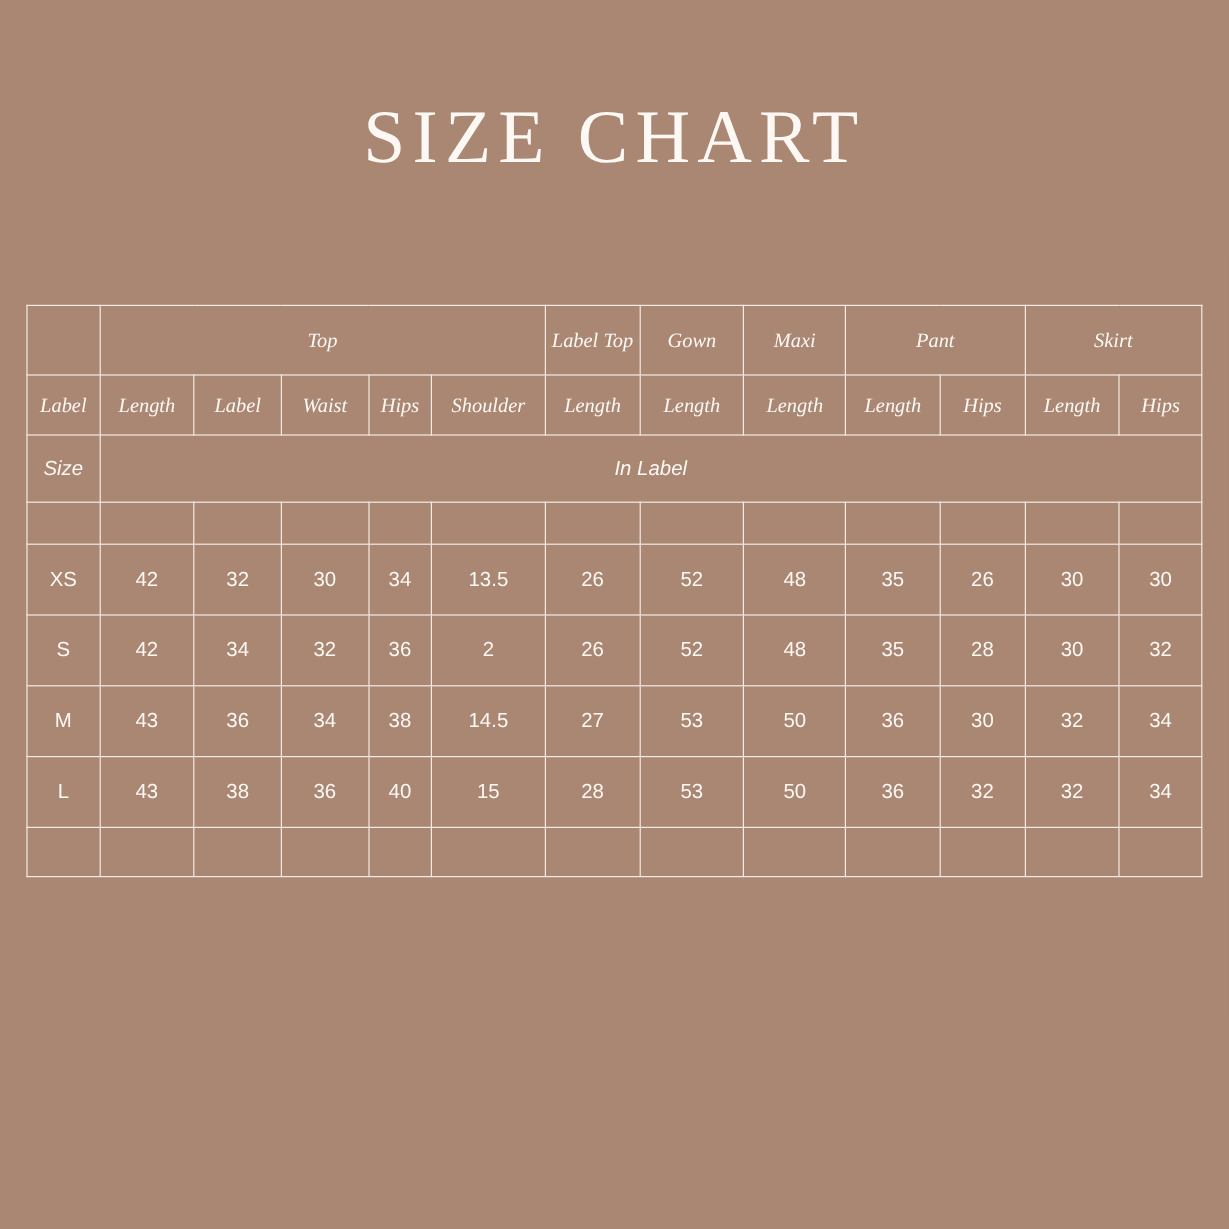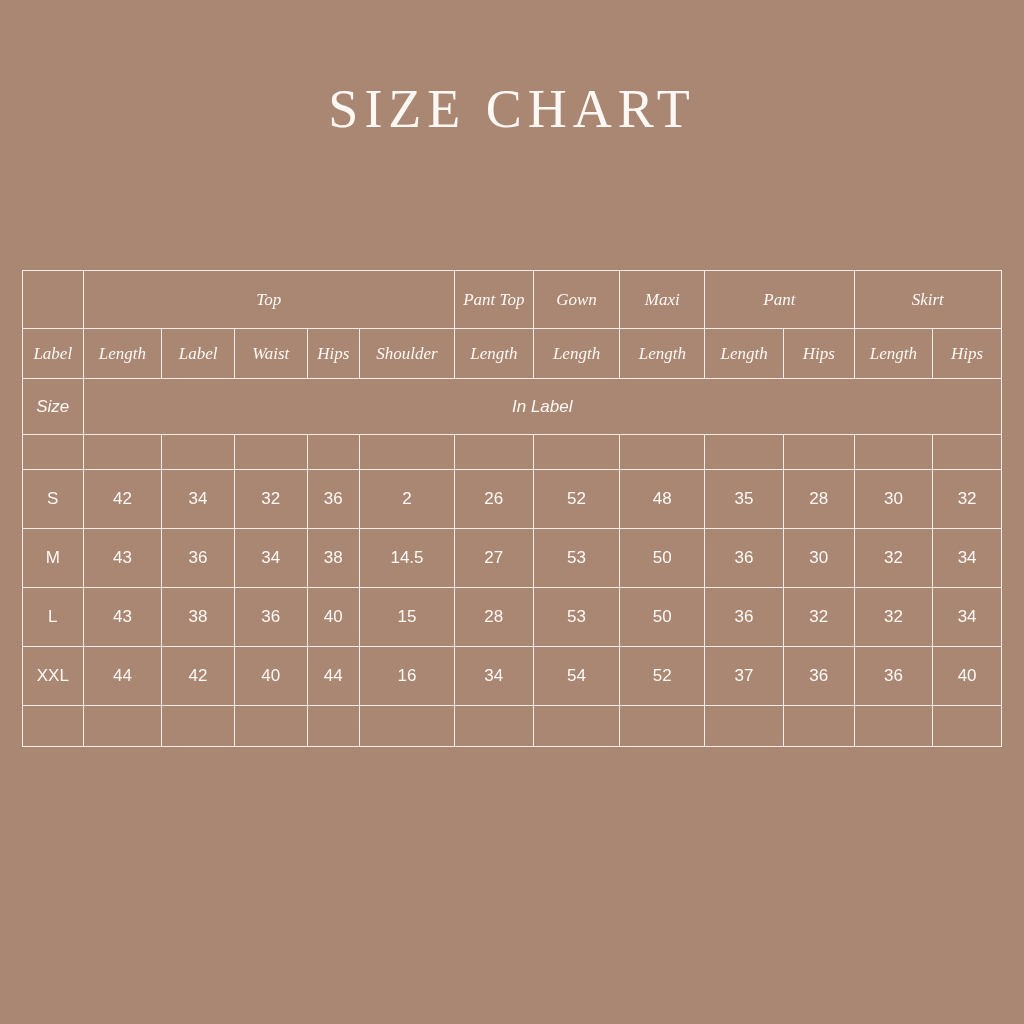--- a/index.html
+++ b/index.html
@@ -19,30 +19,30 @@
     height: 1024px;
     box-sizing: border-box;
   }
   .title {
     position: absolute;
     top: 78px;
     left: 0;
     width: 1024px;
     text-align: center;
     font-family: "Liberation Serif", serif;
-    font-size: 54px;
+    font-size: 63px;
     letter-spacing: 6px;
     color: #fdf8f4;
     font-weight: 400;
   }
 
   .table-wrap {
     position: absolute;
     left: 22px;
-    top: 270px;
+    top: 254px;
     width: 980px;
   }
   table.chart {
     border-collapse: collapse;
     width: 980px;
     table-layout: fixed;
   }
   table.chart td {
     border: 1px solid #f3ece6;
     color: #fdf8f4;
@@ -129,21 +129,21 @@
           <col class="c9">
         <col class="c10">
           <col class="c11">
           <col class="c12">
       </colgroup>
       <tbody>
 
         <tr class="grp">
           <td></td>
           <td colspan="5">Top</td>
-          <td class="two-line">Pant Top</td>
+          <td class="two-line">Label Top</td>
           <td>Gown</td>
           <td>Maxi</td>
           <td colspan="2">Pant</td>
           <td colspan="2">Skirt</td>
         </tr>
 
         <tr class="sub">
           <td>Label</td>
           <td>Length</td>
           <td>Label</td>
@@ -173,20 +173,35 @@
           <td class="vline"></td>
           <td class="vline"></td>
           <td class="vline"></td>
           <td class="vline"></td>
           <td class="vline"></td>
           <td class="vline"></td>
           <td class="vline"></td>
           <td class="vline"></td>
         </tr>
 
+        <tr class="data">
+          <td>XS</td>
+          <td class="vline">42</td>
+          <td class="vline">32</td>
+          <td class="vline">30</td>
+          <td class="vline">34</td>
+          <td class="vline">13.5</td>
+          <td class="vline">26</td>
+          <td class="vline">52</td>
+          <td class="vline">48</td>
+          <td class="vline">35</td>
+          <td class="vline">26</td>
+          <td class="vline">30</td>
+          <td class="vline">30</td>
+        </tr>
         <tr class="data">
           <td>S</td>
           <td class="vline">42</td>
           <td class="vline">34</td>
           <td class="vline">32</td>
           <td class="vline">36</td>
           <td class="vline">2</td>
           <td class="vline">26</td>
           <td class="vline">52</td>
           <td class="vline">48</td>
@@ -218,35 +233,20 @@
           <td class="vline">40</td>
           <td class="vline">15</td>
           <td class="vline">28</td>
           <td class="vline">53</td>
           <td class="vline">50</td>
           <td class="vline">36</td>
           <td class="vline">32</td>
           <td class="vline">32</td>
           <td class="vline">34</td>
         </tr>
-        <tr class="data">
-          <td>XXL</td>
-          <td class="vline">44</td>
-          <td class="vline">42</td>
-          <td class="vline">40</td>
-          <td class="vline">44</td>
-          <td class="vline">16</td>
-          <td class="vline">34</td>
-          <td class="vline">54</td>
-          <td class="vline">52</td>
-          <td class="vline">37</td>
-          <td class="vline">36</td>
-          <td class="vline">36</td>
-          <td class="vline">40</td>
-        </tr>
 
         <tr class="botpad">
           <td></td>
           <td class="vline"></td>
           <td class="vline"></td>
           <td class="vline"></td>
           <td class="vline"></td>
           <td class="vline"></td>
           <td class="vline"></td>
           <td class="vline"></td>

